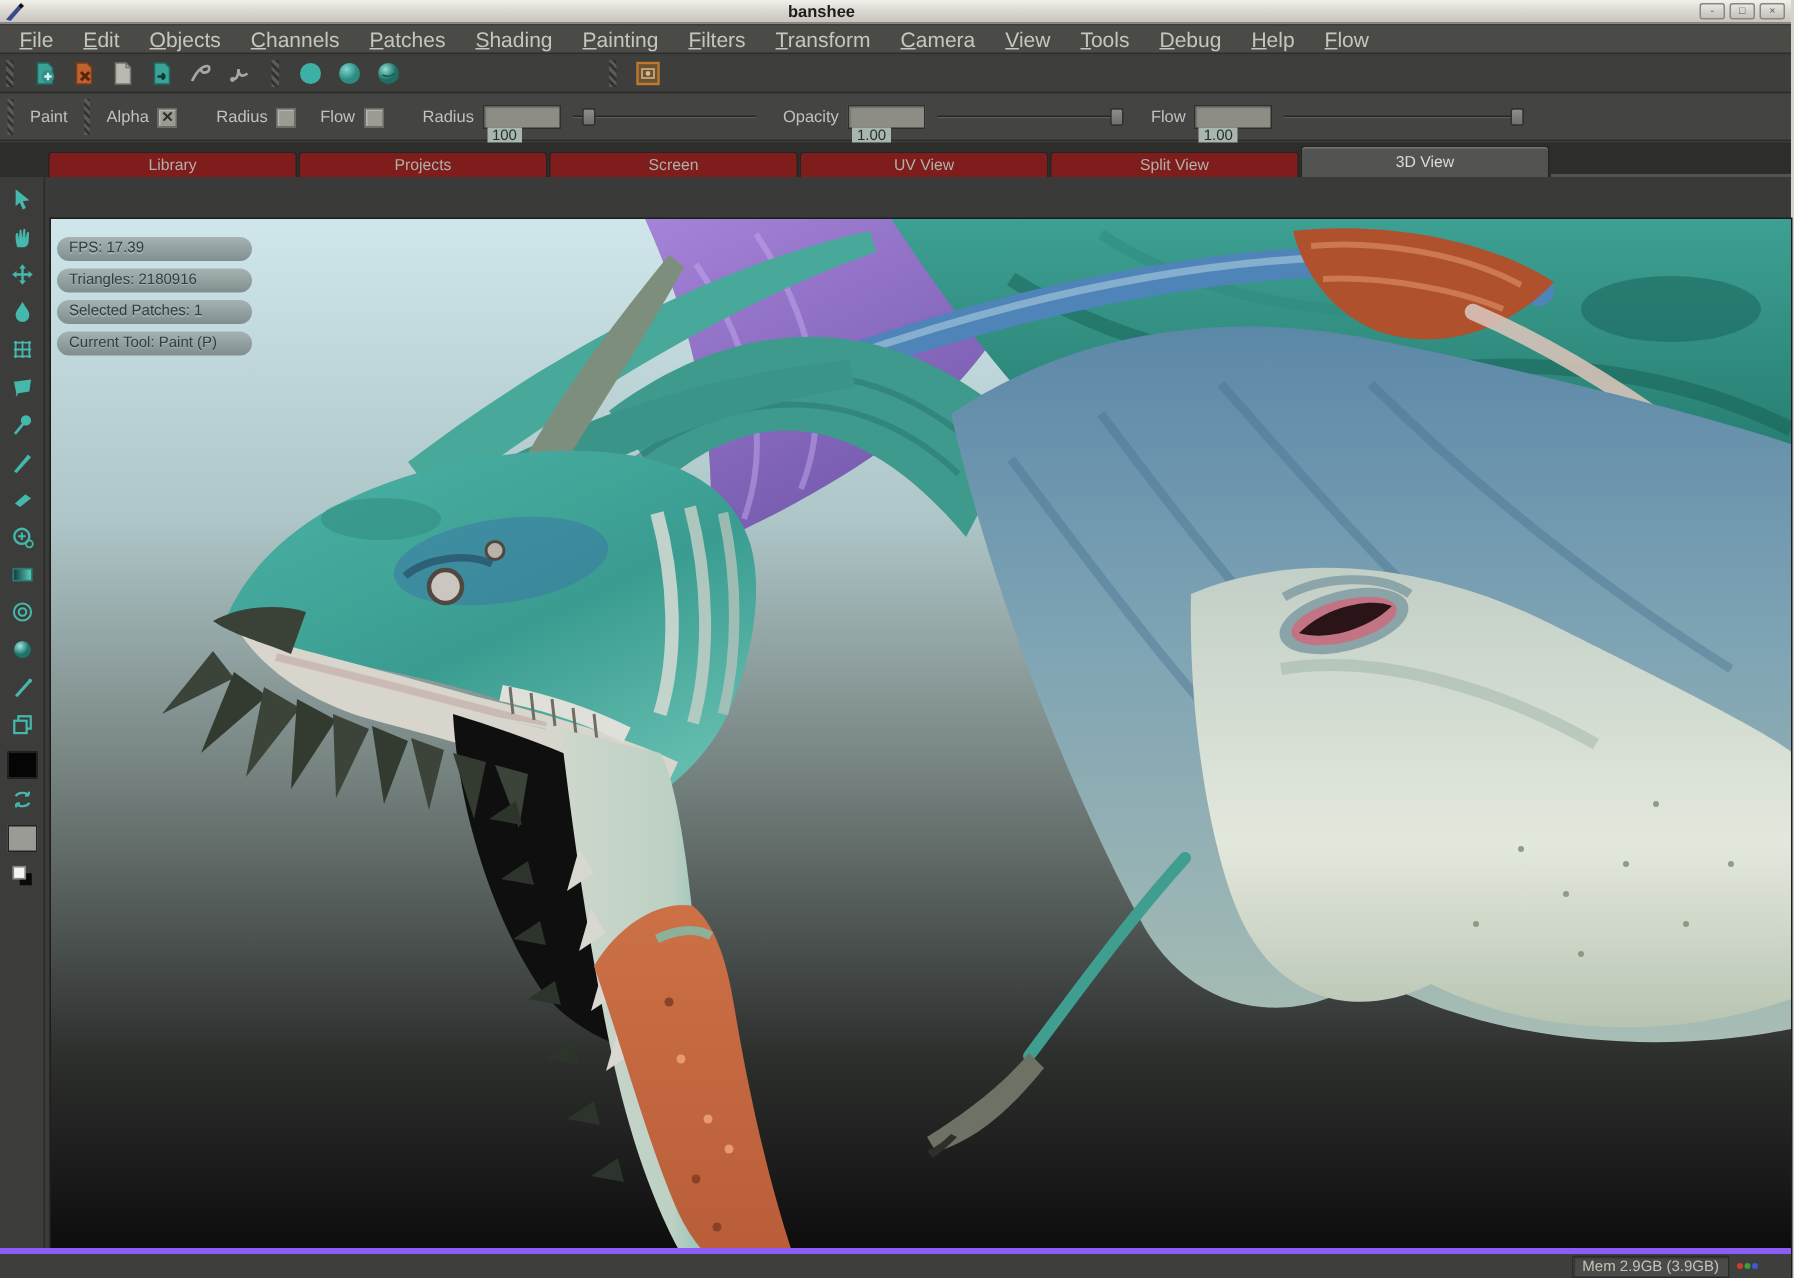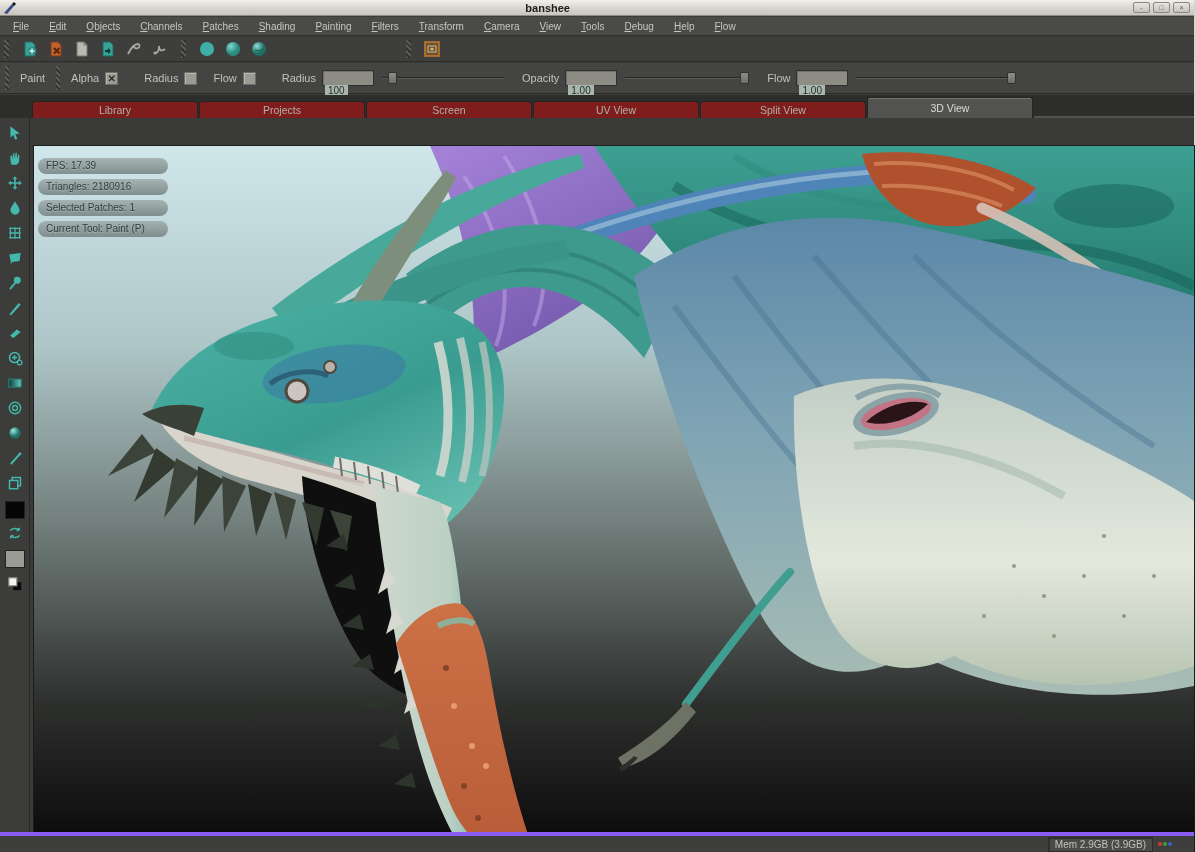--- a/index.html
+++ b/index.html
@@ -17,21 +17,21 @@
     font-size:11px; font-weight:bold; color:#1c1c1c; }
   .win-controls { position:absolute; right:4px; top:2px; display:flex; gap:3px; }
   .win-btn { width:17px; height:11px; background:linear-gradient(#e8e6e1,#c4c1ba);
     border:1px solid #8a8781; border-radius:2px; font-size:7px; line-height:9px;
     text-align:center; color:#555; }
 
   
   .menubar { position:absolute; left:0; top:17px; width:100%; height:19px;
     background:#4a4a47; display:flex; align-items:center; gap:2px; padding-left:4px;
     border-bottom:1px solid #2e2e2c; }
-  .menu-item { color:#c6c6bf; font-size:10px; padding:2px 9px; cursor:default; }
+  .menu-item { color:#c6c6bf; font-size:14px; padding:2px 9px; cursor:default; }
   .menu-item::first-letter { text-decoration:underline; }
 
   
   .toolbar { position:absolute; left:0; top:37px; width:100%; height:25px;
     background:#3e3e3c; display:flex; align-items:center; border-bottom:1px solid #2c2c2a; }
   .tb-handle { width:5px; height:18px; margin:0 4px;
     background:repeating-linear-gradient(45deg,#595955 0 2px,#323230 2px 4px); }
   .tb-group { display:flex; align-items:center; gap:8px; padding:0 8px; }
   .tb-icon { width:18px; height:18px; display:block; }
 

